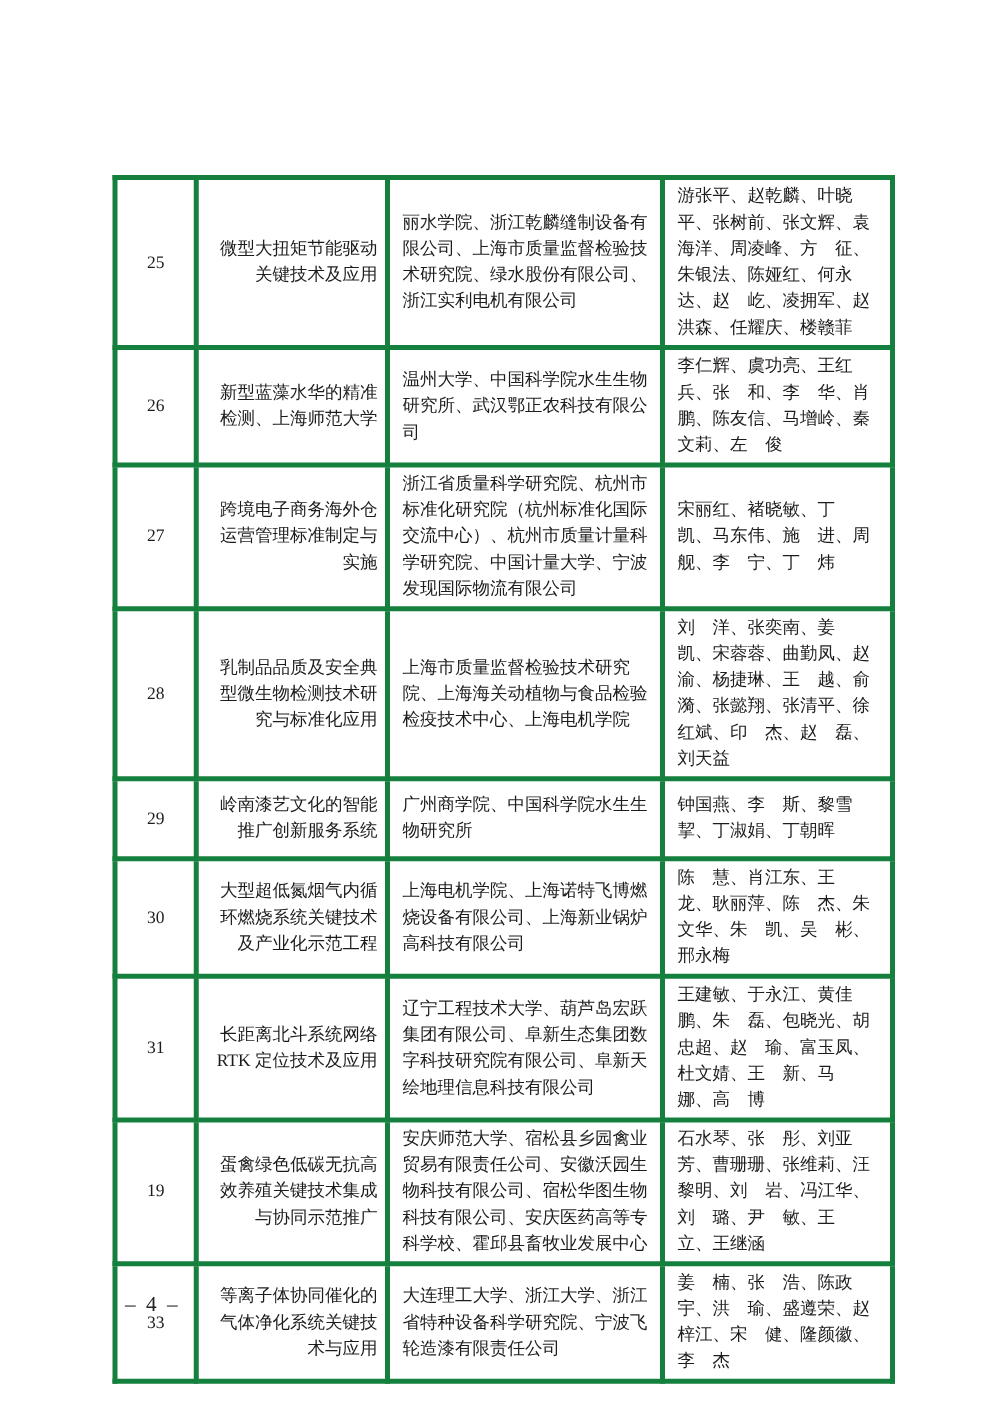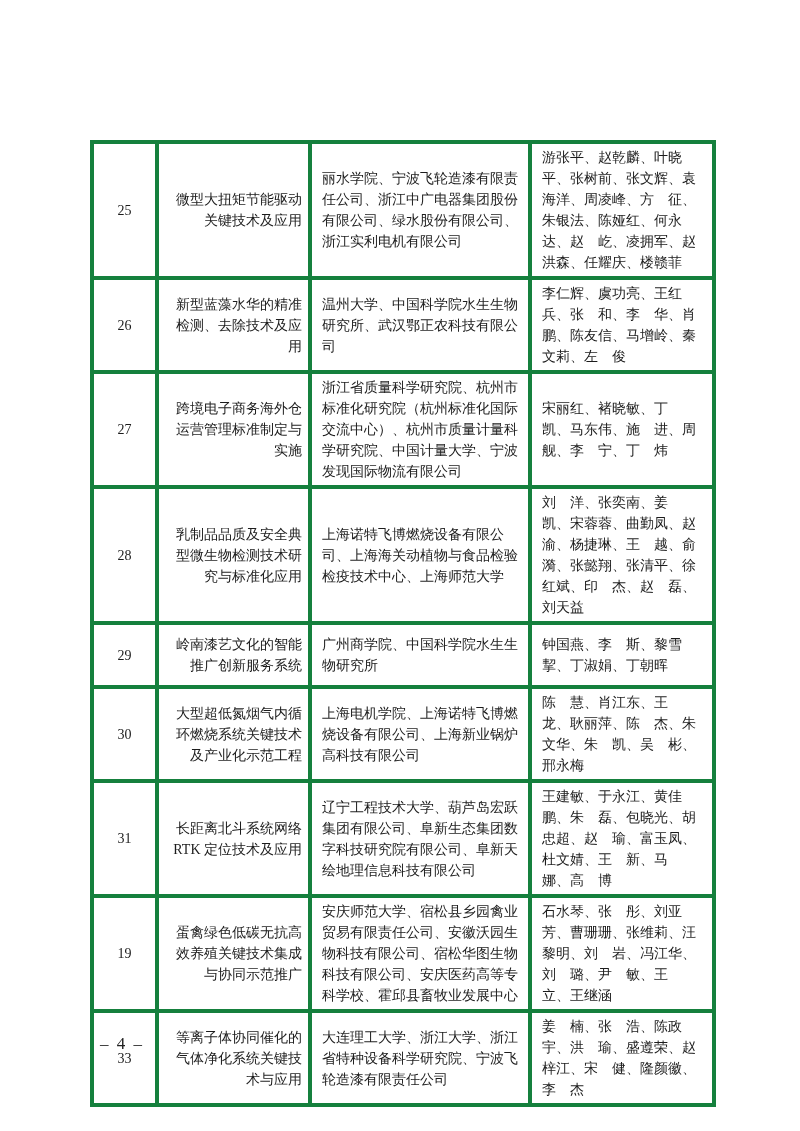--- a/index.html
+++ b/index.html
@@ -65,39 +65,39 @@
     <colgroup>
       <col class="c-no">
         <col class="c-project">
         <col class="c-orgs">
         <col class="c-people">
     </colgroup>
     <tbody>
       <tr>
         <td class="cell-no">25</td>
         <td class="cell-project">微型大扭矩节能驱动关键技术及应用</td>
-        <td class="cell-orgs">丽水学院、宁波飞轮造漆有限责任公司、浙江中广电器集团股份有限公司、绿水股份有限公司、浙江实利电机有限公司</td>
+        <td class="cell-orgs">丽水学院、浙江乾麟缝制设备有限公司、上海市质量监督检验技术研究院、绿水股份有限公司、浙江实利电机有限公司</td>
         <td class="cell-people">游张平、赵乾麟、叶晓平、张树前、张文辉、袁海洋、周凌峰、方　征、朱银法、陈娅红、何永达、赵　屹、凌拥军、赵洪森、任耀庆、楼赣菲</td>
       </tr>
       <tr>
         <td class="cell-no">26</td>
-        <td class="cell-project">新型蓝藻水华的精准检测、去除技术及应用</td>
+        <td class="cell-project">新型蓝藻水华的精准检测、上海师范大学</td>
         <td class="cell-orgs">温州大学、中国科学院水生生物研究所、武汉鄂正农科技有限公司</td>
         <td class="cell-people">李仁辉、虞功亮、王红兵、张　和、李　华、肖　鹏、陈友信、马增岭、秦文莉、左　俊</td>
       </tr>
       <tr>
         <td class="cell-no">27</td>
         <td class="cell-project">跨境电子商务海外仓运营管理标准制定与实施</td>
         <td class="cell-orgs">浙江省质量科学研究院、杭州市标准化研究院（杭州标准化国际交流中心）、杭州市质量计量科学研究院、中国计量大学、宁波发现国际物流有限公司</td>
         <td class="cell-people">宋丽红、褚晓敏、丁　凯、马东伟、施　进、周　舰、李　宁、丁　炜</td>
       </tr>
       <tr>
         <td class="cell-no">28</td>
         <td class="cell-project">乳制品品质及安全典型微生物检测技术研究与标准化应用</td>
-        <td class="cell-orgs">上海诺特飞博燃烧设备有限公司、上海海关动植物与食品检验检疫技术中心、上海师范大学</td>
+        <td class="cell-orgs">上海市质量监督检验技术研究院、上海海关动植物与食品检验检疫技术中心、上海电机学院</td>
         <td class="cell-people">刘　洋、张奕南、姜　凯、宋蓉蓉、曲勤凤、赵　渝、杨捷琳、王　越、俞　漪、张懿翔、张清平、徐红斌、印　杰、赵　磊、刘天益</td>
       </tr>
       <tr>
         <td class="cell-no">29</td>
         <td class="cell-project">岭南漆艺文化的智能推广创新服务系统</td>
         <td class="cell-orgs">广州商学院、中国科学院水生生物研究所</td>
         <td class="cell-people">钟国燕、李　斯、黎雪挈、丁淑娟、丁朝晖</td>
       </tr>
       <tr>
         <td class="cell-no">30</td>

